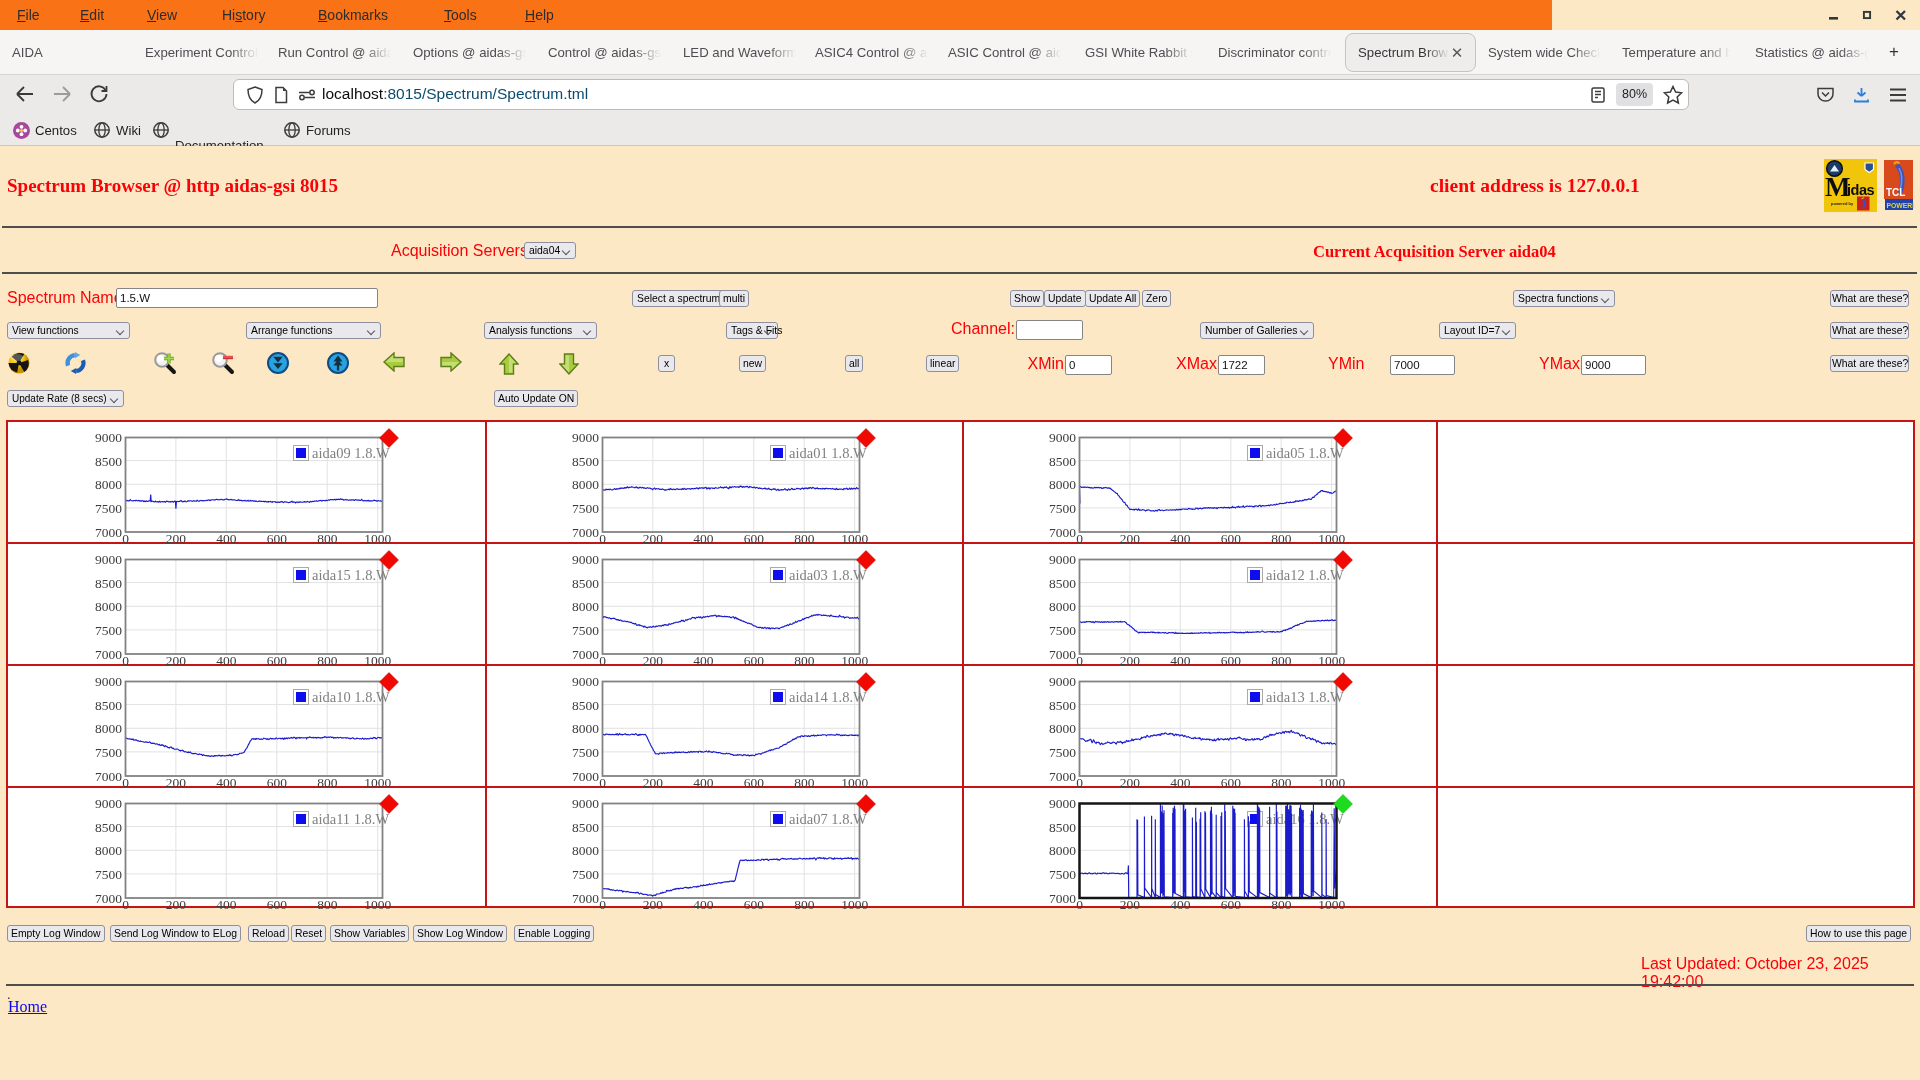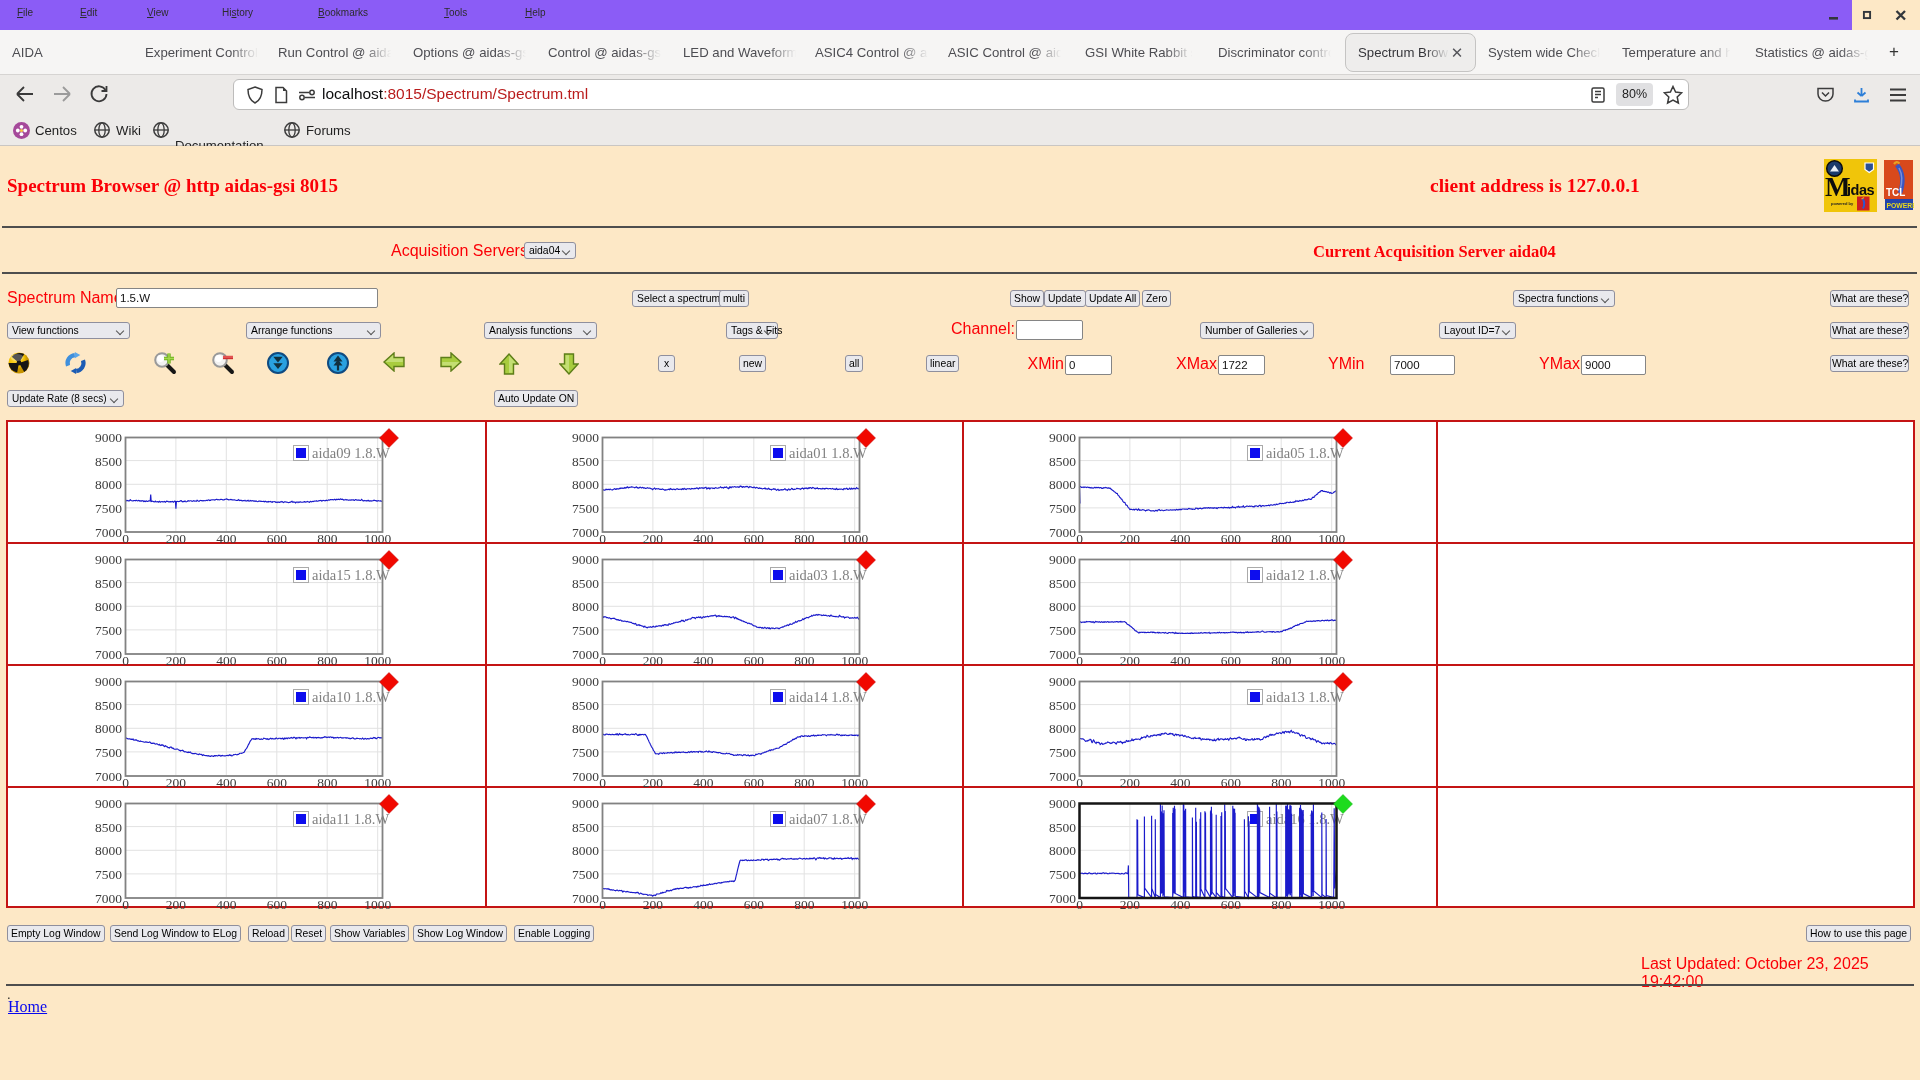--- a/index.html
+++ b/index.html
@@ -1,18 +1,18 @@
 <!DOCTYPE html>
 <html><head><meta charset="utf-8"><style>
 *{margin:0;padding:0;box-sizing:border-box}
 html,body{width:1920px;height:1080px;overflow:hidden}
 body{font-family:"Liberation Sans",sans-serif;background:#fde8c6;position:relative}
 .abs{position:absolute}
 
-#menubar{position:absolute;left:0;top:0;width:1852px;height:30px;background:#8b5cf6;color:#2c2c2c;font-size:10px}
+#menubar{position:absolute;left:0;top:0;width:1552px;height:30px;background:#f97316;color:#2c2c2c;font-size:14px}
 #menubar span{position:absolute;top:7px}
 #tabbar{position:absolute;left:0;top:30px;width:1920px;height:44px;background:#f6f5f4}
 .tab{position:absolute;top:10px;height:26px;color:#4d4d52;font-size:13.2px;line-height:26px;white-space:nowrap;overflow:hidden;-webkit-mask-image:linear-gradient(to right,#000 72%,transparent 96%);mask-image:linear-gradient(to right,#000 72%,transparent 96%)}
 #activetab{position:absolute;left:1345px;top:3px;width:131px;height:39px;background:#eeedec;border:1px solid #c5c4c3;border-radius:8px}
 #activetab .t{position:absolute;left:12px;top:6px;width:96px;height:26px;color:#35353a;font-size:13.2px;line-height:26px;white-space:nowrap;overflow:hidden;-webkit-mask-image:linear-gradient(to right,#000 70%,transparent 95%);mask-image:linear-gradient(to right,#000 70%,transparent 95%)}
 #activetab .x{position:absolute;right:8px;top:9px;width:20px;height:20px;color:#55555a;font-size:15px;line-height:20px;text-align:center}
 #navbar{position:absolute;left:0;top:74px;width:1920px;height:42px;background:#eceae8;border-top:1px solid #d6d4d2}
 #urlbar{position:absolute;left:233px;top:79px;width:1456px;height:31px;background:#ffffff;border:1px solid #bdbcbb;border-radius:6px}
 #bookbar{position:absolute;left:0;top:116px;width:1920px;height:30px;background:#eceae8;border-bottom:1px solid #c9c6c3;color:#333;font-size:13.2px}
 
@@ -84,21 +84,21 @@
   </svg>
 <svg class="abs" style="left:272px;top:86px" width="18" height="18">
     <path d="M4 1.5 H11 L14.5 5 V16.5 H4 Z" stroke="#3c3c3c" stroke-width="1.5" fill="none"></path>
     <path d="M11 1.5 V5 H14.5 L11 1.5 Z" fill="#3c3c3c"></path>
   </svg>
 <svg class="abs" style="left:297px;top:88px" width="20" height="14">
     <path d="M2 4.5 H12 M8 9.5 H18" stroke="#3c3c3c" stroke-width="1.6" fill="none"></path>
     <circle cx="15" cy="4.5" r="2.2" stroke="#3c3c3c" stroke-width="1.5" fill="none"></circle>
     <circle cx="5" cy="9.5" r="2.2" stroke="#3c3c3c" stroke-width="1.5" fill="none"></circle>
   </svg>
-<div class="abs" style="left:322px;top:85px;font-size:15.5px;color:#0c0c0d">localhost<span style="color:#b91c1c">:8015/Spectrum/Spectrum.tml</span></div>
+<div class="abs" style="left:322px;top:85px;font-size:15.5px;color:#0c0c0d">localhost<span style="color:#0c4a6e">:8015/Spectrum/Spectrum.tml</span></div>
 <svg class="abs" style="left:1589px;top:86px" width="18" height="18">
     <rect x="3" y="2" width="12" height="14" rx="1.5" stroke="#3c3c3c" stroke-width="1.5" fill="none"></rect>
     <path d="M6 5.5 H12 M6 8.5 H12 M6 11.5 H9" stroke="#3c3c3c" stroke-width="1.4"></path>
   </svg>
 <div class="abs" style="left:1616px;top:83px;width:37px;height:23px;background:#e0e0e2;border-radius:4px;font-size:12.5px;color:#222;text-align:center;line-height:23px">80%</div>
 <svg class="abs" style="left:1663px;top:85px" width="20" height="20">
     <path d="M10 1.5 L12.6 7.1 L18.7 7.8 L14.2 12 L15.4 18 L10 15 L4.6 18 L5.8 12 L1.3 7.8 L7.4 7.1 Z" stroke="#3c3c3c" stroke-width="1.5" fill="none"></path>
   </svg>
 <svg class="abs" style="left:1816px;top:86px" width="19" height="18">
     <path d="M2 2.5 H17 V8 A7.5 7 0 0 1 2 8 Z" stroke="#3c3c3c" stroke-width="1.5" fill="none"></path>

